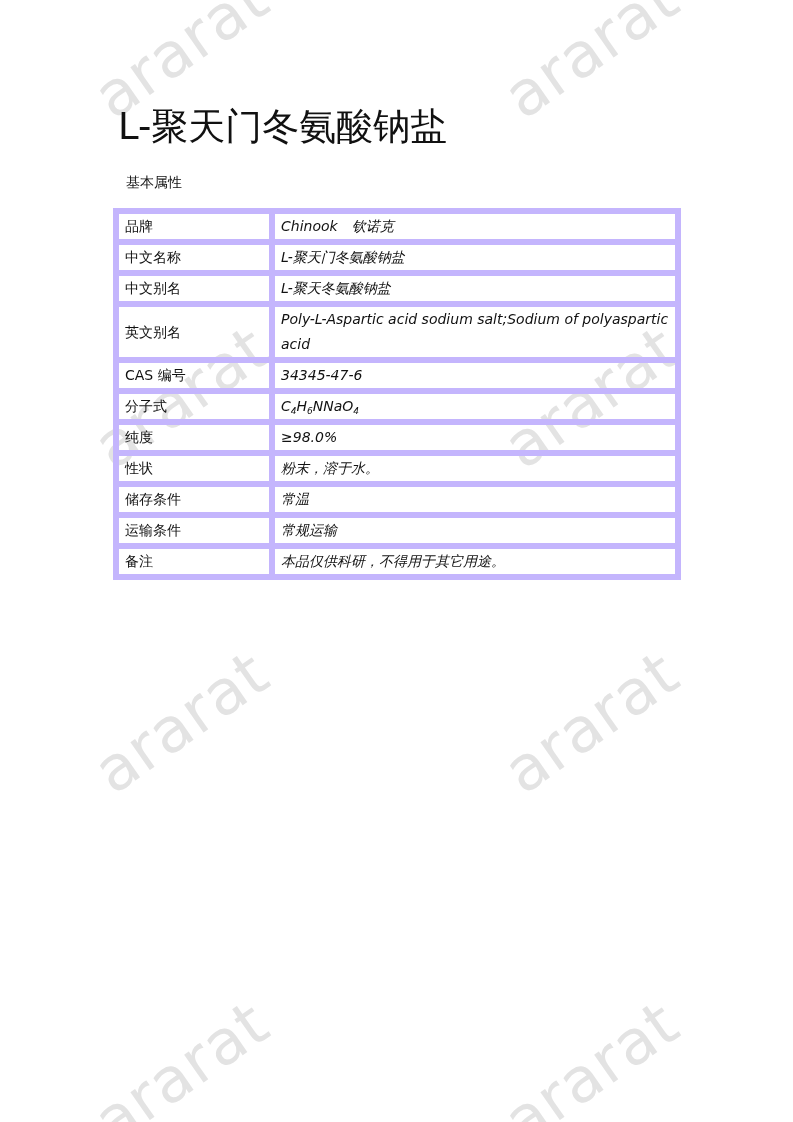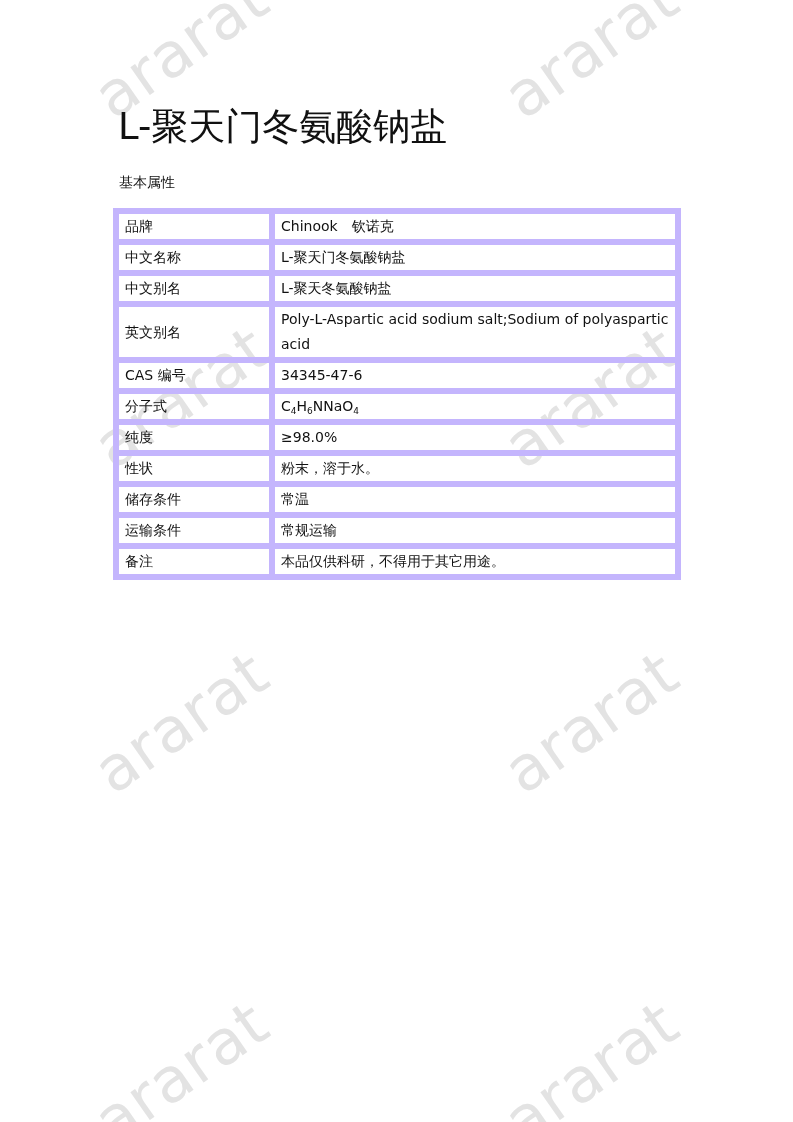--- a/index.html
+++ b/index.html
@@ -10,32 +10,32 @@
     .wm {
       position: absolute; font-family: "DejaVu Sans", "Liberation Sans", sans-serif;
       font-size: 62px; color: #e3e3e3; transform: rotate(-35deg); transform-origin: left bottom;
       letter-spacing: 1px; z-index: 0; white-space: nowrap; user-select: none;
     }
     .title {
       position: absolute; left: 118px; top: 103px; font-size: 37px; line-height: 48px;
       color: #111; z-index: 2; letter-spacing: 0px;
     }
     .section {
-      position: absolute; left: 119px; top: 172px; font-size: 14px; line-height: 20px; z-index: 2;
+      position: absolute; left: 126px; top: 172px; font-size: 14px; line-height: 20px; z-index: 2;
     }
     table.props {
       position: absolute; left: 113px; top: 208px; width: 568px; border-collapse: collapse;
       z-index: 2; font-size: 14px;
     }
     table.props td {
       border: 6px solid #c4b5fd; padding: 0 6px; height: 25px; line-height: 25px; vertical-align: middle;
       background: transparent;
     }
     table.props td.k { width: 138px; }
-    table.props td.v { line-height: 25px; }
+    table.props td.v { line-height: 25px; font-style: italic; }
     table.props tr.tall td { height: 50px; }
     sub { font-size: 9px; vertical-align: -3px; line-height: 0; }
   </style>
 </head>
 <body>
 
 <div class="wm" style="left:122px; top:60px;">ararat</div>
 <div class="wm" style="left:532px; top:60px;">ararat</div>
 <div class="wm" style="left:122px; top:410px;">ararat</div>
 <div class="wm" style="left:532px; top:410px;">ararat</div>

